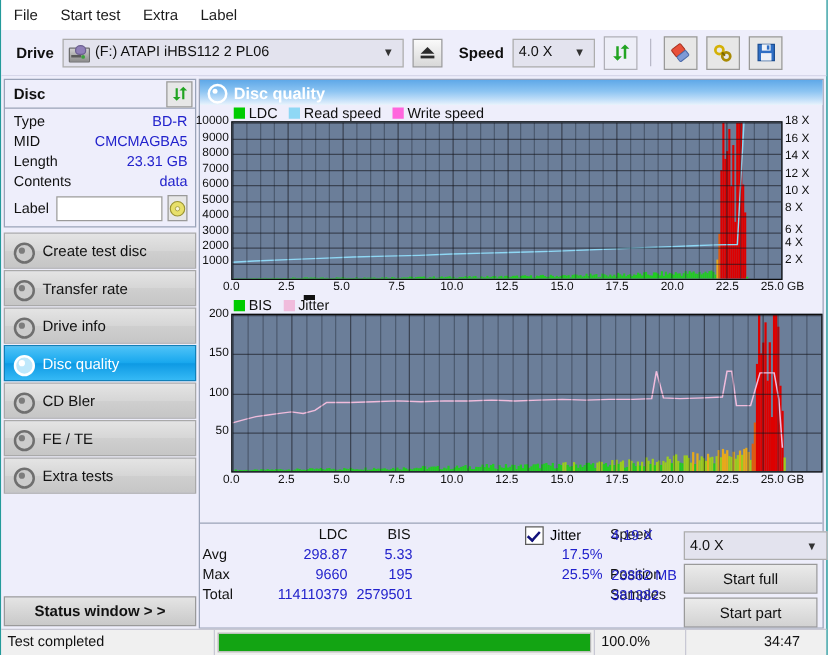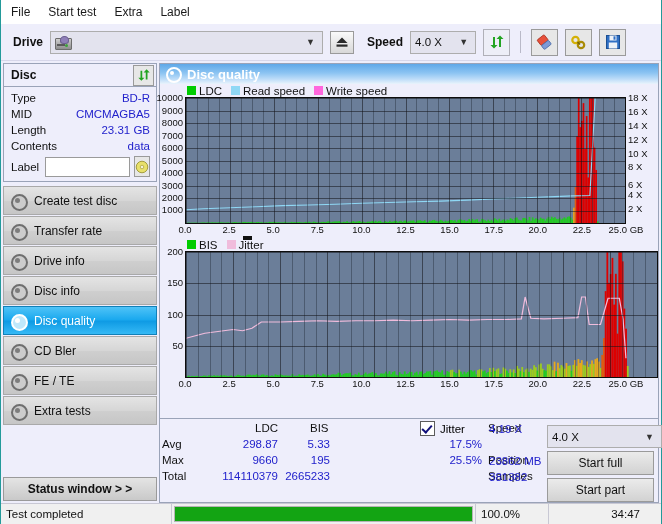--- a/index.html
+++ b/index.html
@@ -242,20 +242,21 @@
 
     <div class="toolbar">
       <span class="tb-label">Drive</span>
       <div class="combo drive">
         <div class="drvicon">
           <div class="body"></div>
             <div class="slot"></div>
             <div class="dot"></div>
             <div class="head"></div>
         </div>
+        <span>(F:)  ATAPI iHBS112  2 PL06</span>
         <span class="caret">▼</span>
       </div>
       <div class="eject">
         <svg width="14" height="12" viewBox="0 0 14 12">
           <polygon points="7,1.5 12.5,7 1.5,7" fill="#2a2a2a"></polygon>
           <rect x="1.5" y="8.5" width="11" height="2.2" fill="#2a2a2a"></rect>
         </svg>
       </div>
       <span class="tb-label">Speed</span>
       <div class="combo speed">
@@ -352,27 +353,20 @@
                 <span class="core"></span>
               </span>
             <span>Transfer rate</span>
           </div>
           <div class="navitem">
             <span class="nicon">
                 <span class="ring"></span>
                 <span class="core"></span>
               </span>
             <span>Drive info</span>
-          </div>
-          <div class="navitem">
-            <span class="nicon">
-                <span class="ring"></span>
-                <span class="core"></span>
-              </span>
-            <span>Disc info</span>
           </div>
           <div class="navitem active">
             <span class="nicon">
                 <span class="ring"></span>
                 <span class="core"></span>
               </span>
             <span>Disc quality</span>
           </div>
           <div class="navitem">
             <span class="nicon">
@@ -1141,21 +1135,21 @@
               <span class="st" style="left:95px;top:1px;font-weight:normal">LDC</span>
               <span class="st" style="left:150px;top:1px">BIS</span>
               <span class="st" style="left:2px;top:17px">Avg</span>
               <span class="st" style="left:2px;top:33px">Max</span>
               <span class="st" style="left:2px;top:49px">Total</span>
               <span class="stv" style="left:40px;top:17px;width:78px">298.87</span>
               <span class="stv" style="left:40px;top:33px;width:78px">9660</span>
               <span class="stv" style="left:20px;top:49px;width:98px">114110379</span>
               <span class="stv" style="left:122px;top:17px;width:48px">5.33</span>
               <span class="stv" style="left:122px;top:33px;width:48px">195</span>
-              <span class="stv" style="left:122px;top:49px;width:48px">2665233</span>
+              <span class="stv" style="left:122px;top:49px;width:48px">2579501</span>
             </div>
             <div class="stats-mid">
               <div class="cbrow" style="left:0px;top:0px">
                 <span class="cbox"></span>
                 <span>Jitter</span>
               </div>
               <span class="stv" style="left:0px;top:17px;width:62px">17.5%</span>
               <span class="stv" style="left:0px;top:33px;width:62px">25.5%</span>
               <span class="st" style="left:68px;top:1px">Speed</span>
               <span class="st" style="left:68px;top:33px">Position</span>

